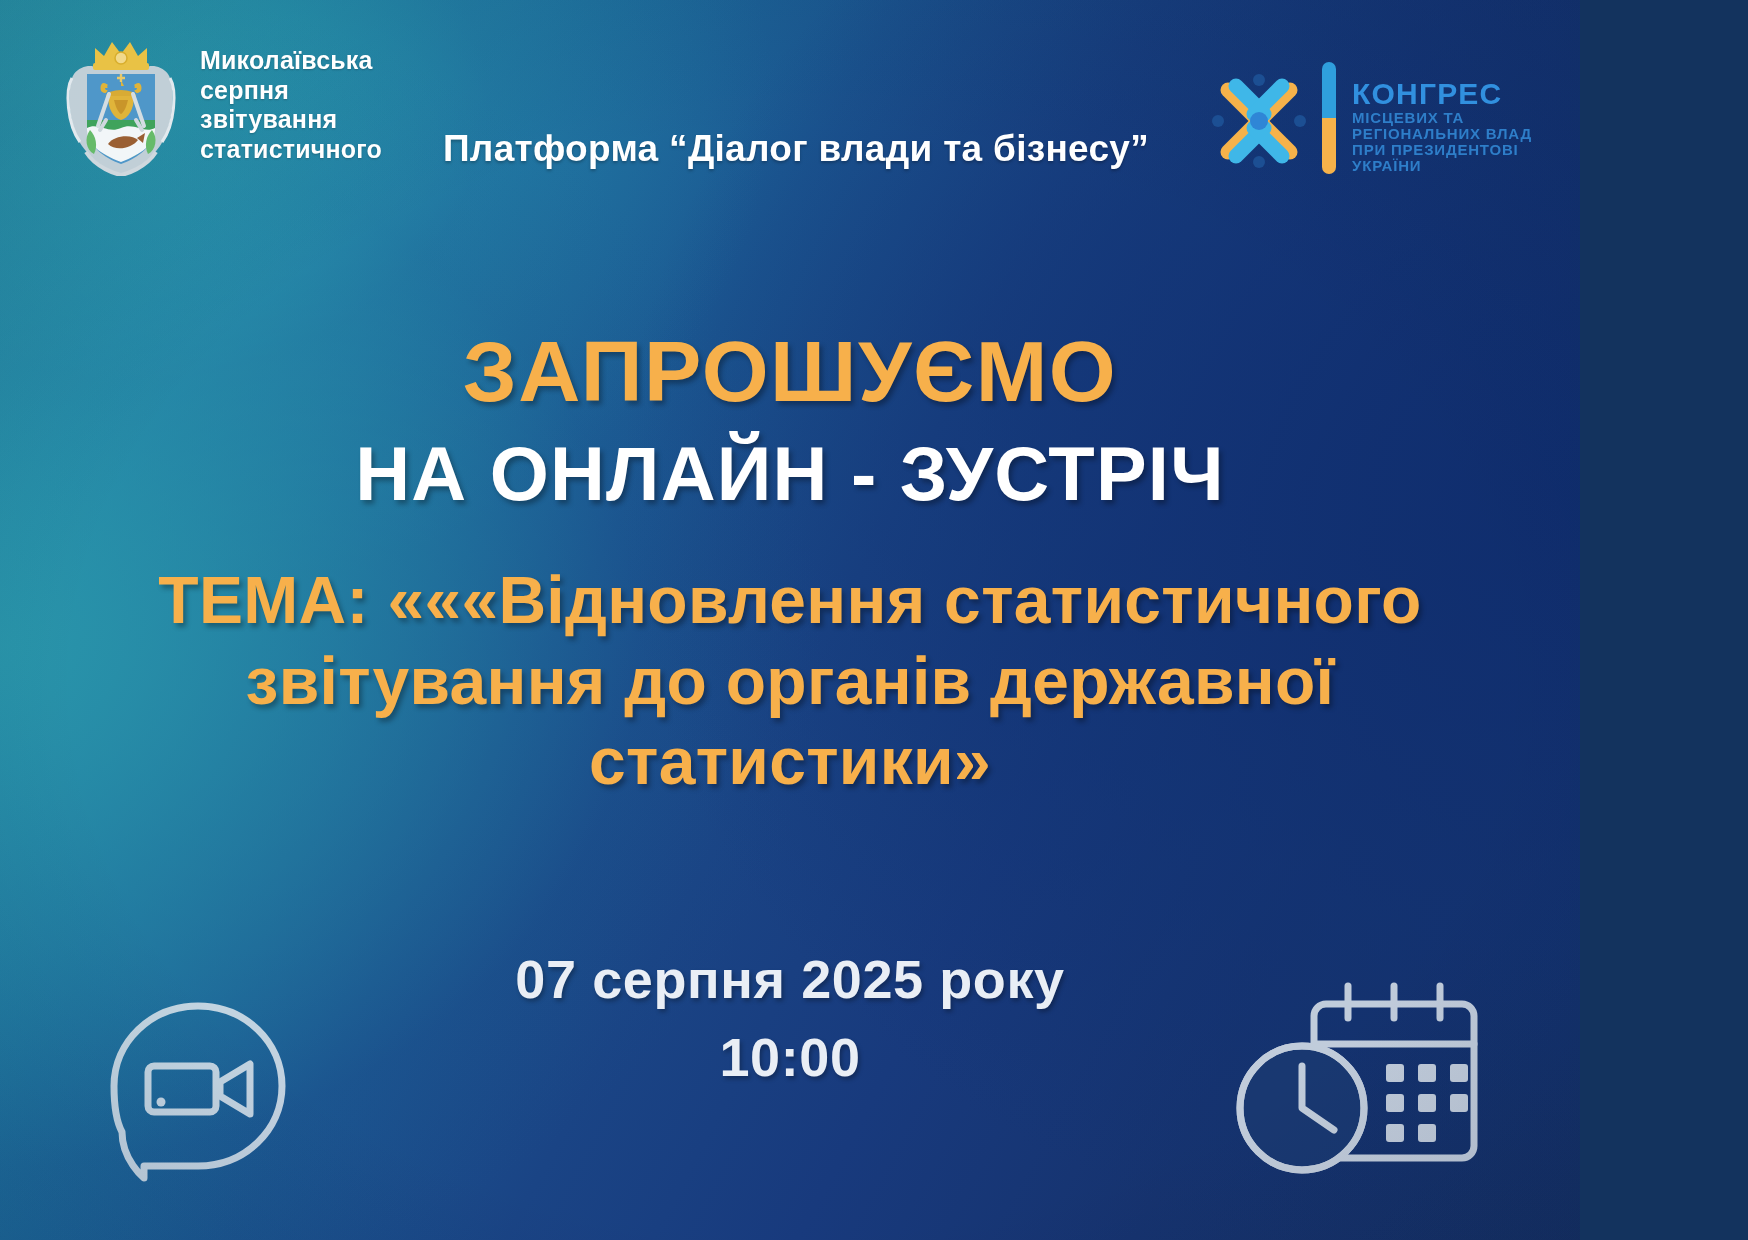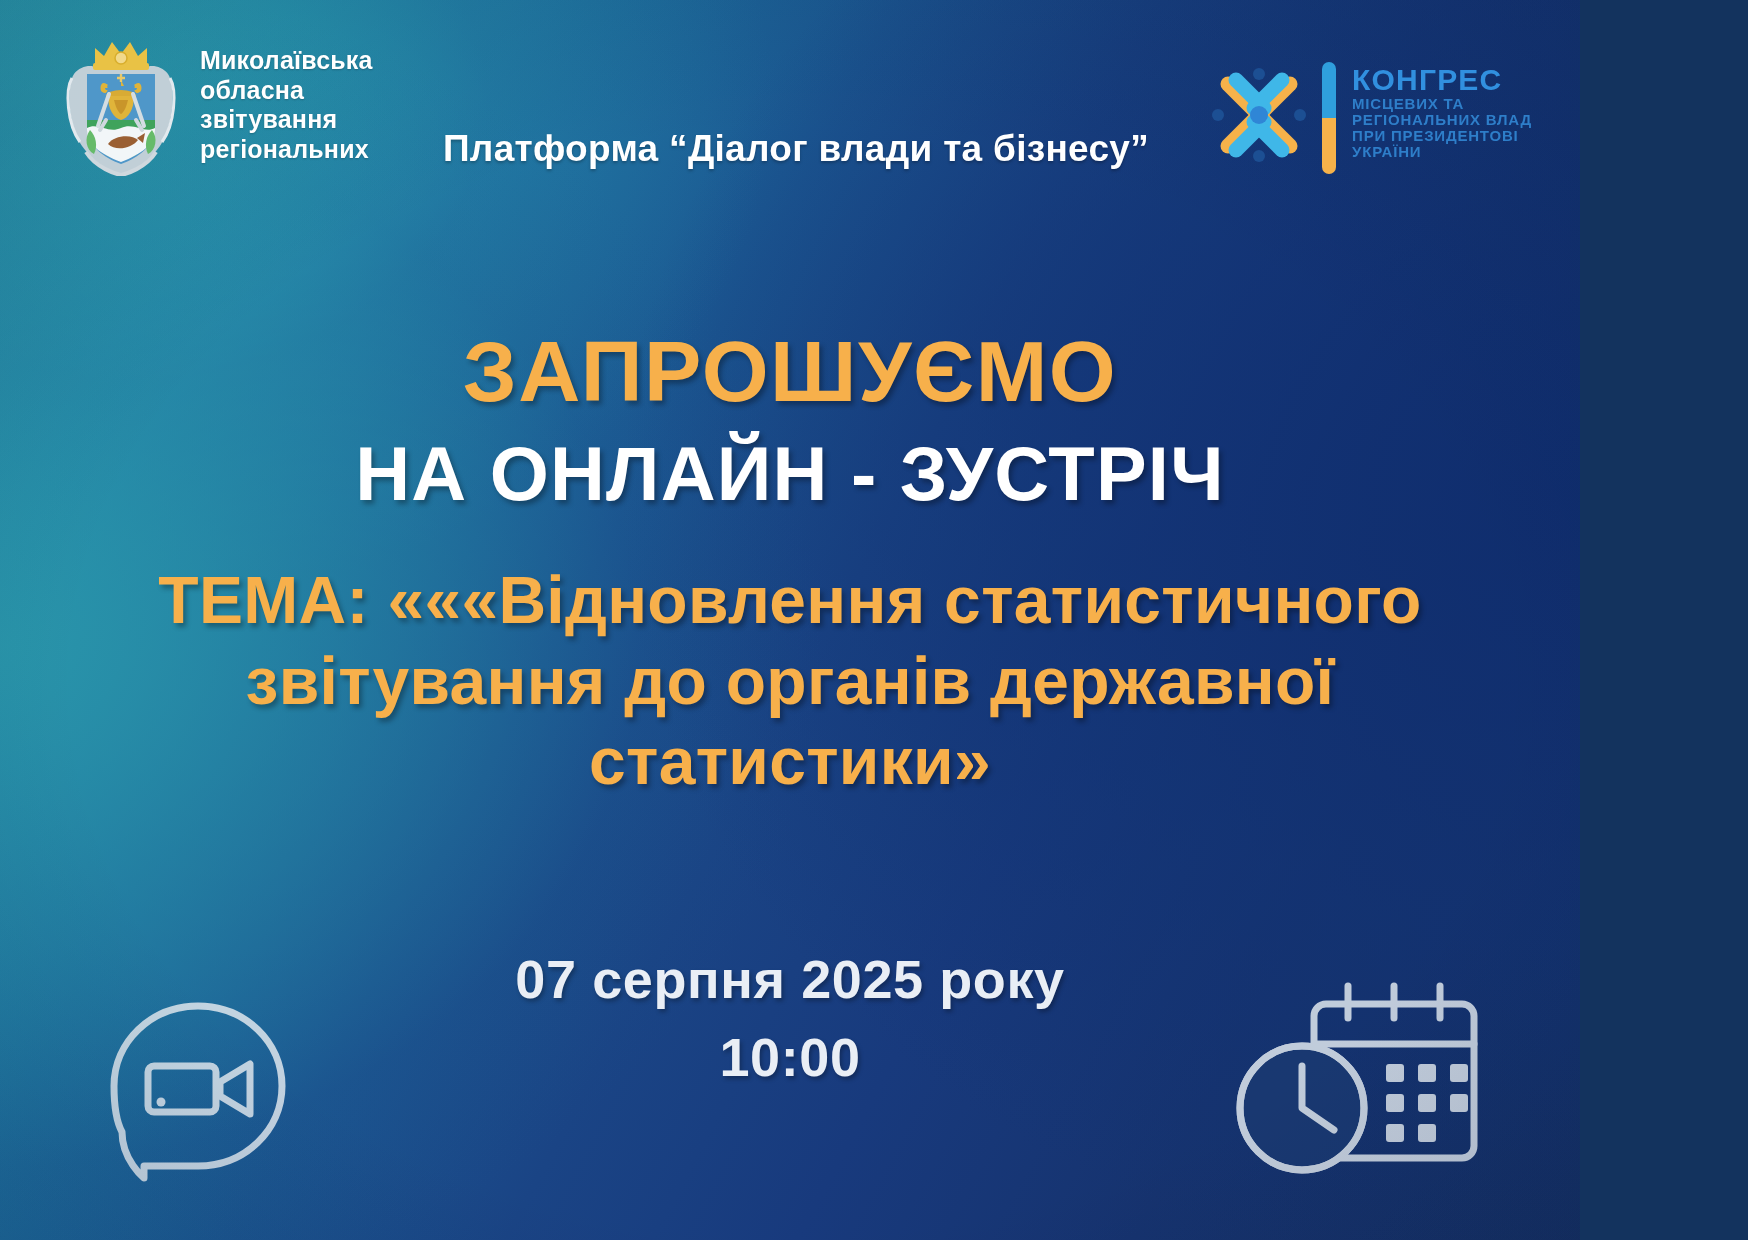--- a/index.html
+++ b/index.html
@@ -65,21 +65,21 @@
     letter-spacing: 0.3px;
     text-shadow: 0 2px 3px rgba(0,0,0,0.25);
     padding-left: 20px;
   }
 
   .brand-right {
     position: absolute;
     right: 48px;
     top: 58px;
     display: flex;
-    align-items: flex-start;
+    align-items: flex-end;
     gap: 0px;
   }
   .congress-mark { width: 106px; height: 106px; flex: none; margin-top: 4px; }
   .congress-bar {
     width: 14px;
     height: 112px;
     flex: none;
     margin: 4px 16px 0 10px;
     border-radius: 7px;
     overflow: hidden;
@@ -209,23 +209,23 @@
         <path d="M46 110 C52 101 70 100 76 106 C70 114 54 118 46 110 Z" fill="#9a5f33"></path>
         <path d="M75 104 L83 99 L81 109 Z" fill="#9a5f33"></path>
 
         <path d="M28 96 C22 104 24 116 32 120 C36 112 34 102 28 96 Z" fill="#66bb6a"></path>
         <path d="M90 96 C96 104 94 116 86 120 C82 112 84 102 90 96 Z" fill="#66bb6a"></path>
         <path d="M24 118 C34 134 54 140 59 141 C64 140 84 134 94 118" stroke="#cfd8de" stroke-width="4" fill="none"></path>
       </svg>
 
       <div class="brand-left-text">
         <div>Миколаївська</div>
-        <div>обласна</div>
+        <div>серпня</div>
         <div>звітування</div>
-        <div>регіональних</div>
+        <div>статистичного</div>
       </div>
     </div>
 
     <div class="platform-title">Платформа “Діалог влади та бізнесу”</div>
 
     <div class="brand-right">
 
       <svg class="congress-mark" viewBox="0 0 106 106">
         <g stroke-linecap="round" fill="none" stroke-width="15">
 

